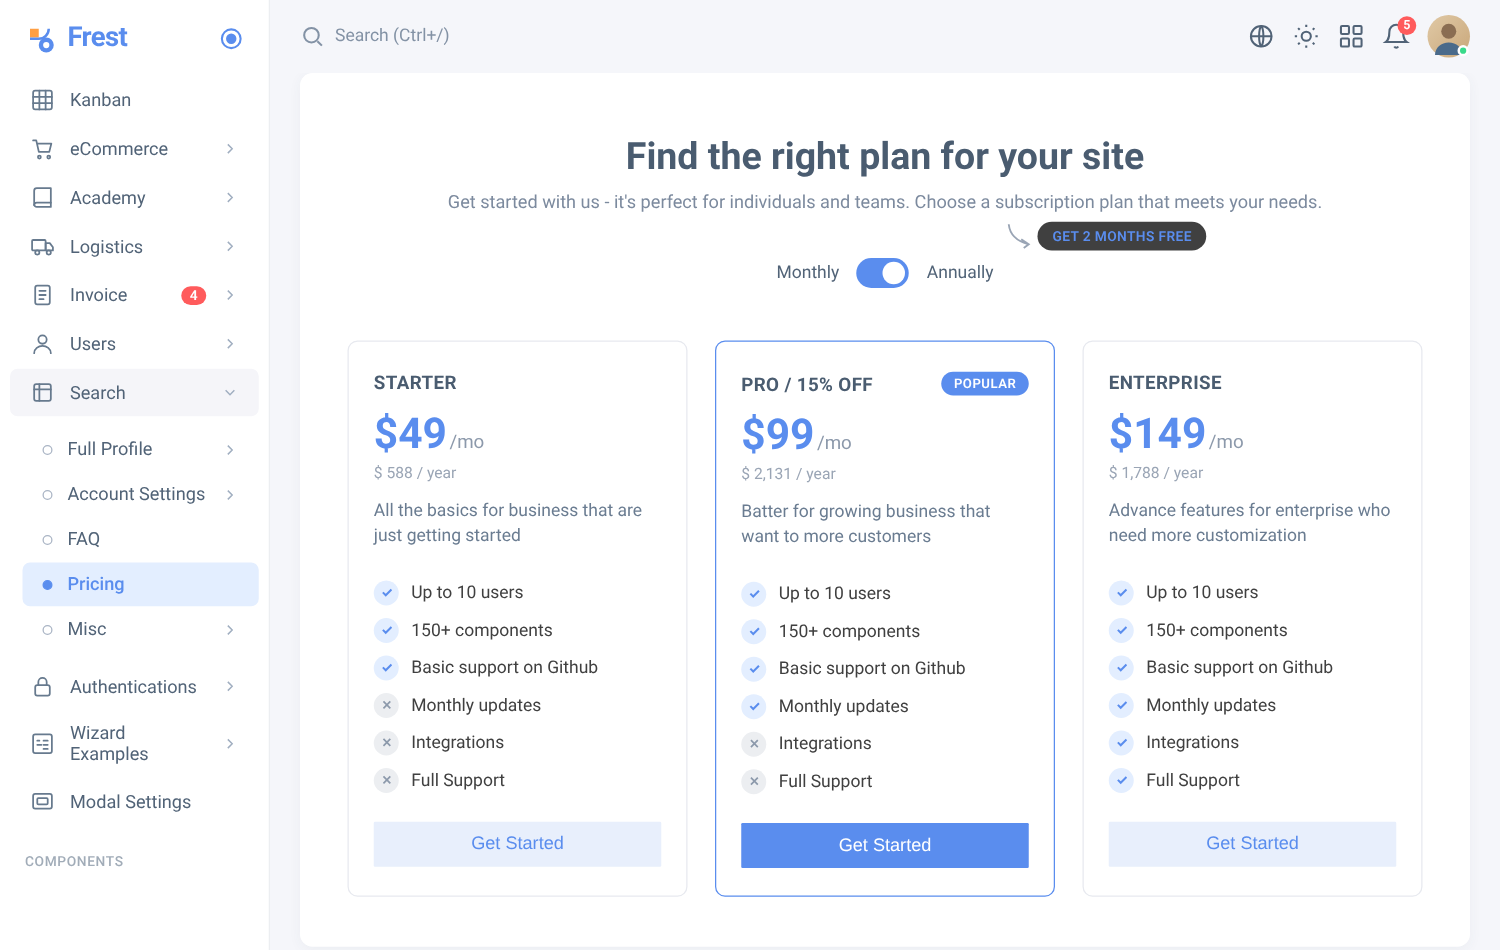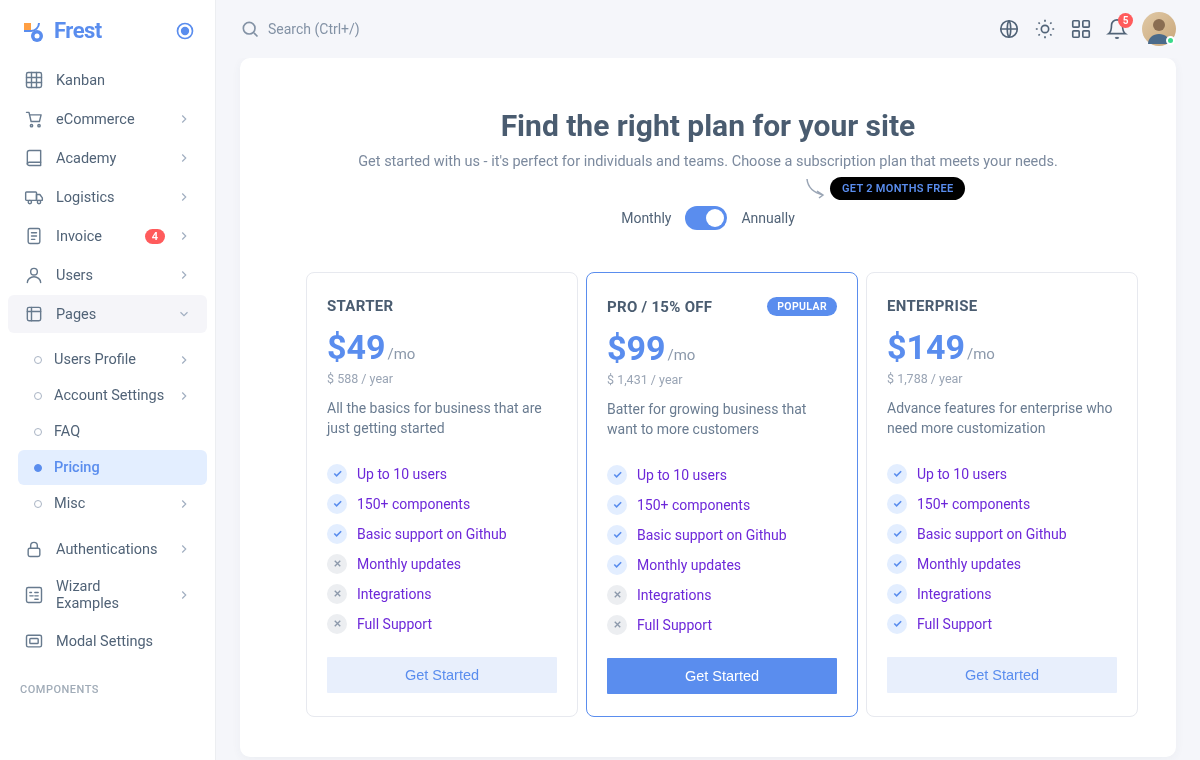--- a/index.html
+++ b/index.html
@@ -37,37 +37,37 @@
 .content{flex:1;padding:0 24px 24px;overflow-y:auto}
 .card-lg{background:#fff;border-radius:10px;padding:50px 38px 40px;box-shadow:0 2px 10px rgba(60,72,100,.05)}
 .hero-title{font-size:30px;font-weight:700;color:#4a5c70;text-align:center;margin-bottom:10px}
 .hero-sub{text-align:center;color:#7c8a9e;font-size:14.5px;margin-bottom:36px}
 .toggle-row{display:flex;align-items:center;justify-content:center;gap:14px;margin-bottom:42px;position:relative}
 .toggle-label{color:#516377;font-size:14px}
 .switch{width:42px;height:24px;background:#5a8dee;border-radius:12px;position:relative;cursor:pointer}
 .switch-knob{position:absolute;width:18px;height:18px;background:#fff;border-radius:50%;top:3px;right:3px}
 .promo-wrap{position:absolute;left:50%;margin-left:96px;top:-30px;display:flex;align-items:flex-end;gap:4px}
 .promo-arrow{width:22px;height:24px}
-.promo-badge{background:#000000;color:#5a8dee;font-size:11px;font-weight:600;padding:5px 12px;border-radius:12px;letter-spacing:.3px}
-.plans{display:flex;gap:8px;justify-content:flex-end}
+.promo-badge{background:#404040;color:#5a8dee;font-size:11px;font-weight:600;padding:5px 12px;border-radius:12px;letter-spacing:.3px}
+.plans{display:flex;gap:22px;justify-content:flex-start}
 .plan{flex:1;max-width:272px;border:1px solid #e7e9ef;border-radius:8px;padding:24px 20px 22px;display:flex;flex-direction:column}
 .plan.featured{border:1.5px solid #5a8dee}
 .plan-head{display:flex;align-items:center;justify-content:space-between;margin-bottom:12px}
 .plan-name{font-size:15px;font-weight:700;color:#4a5c70;letter-spacing:.3px}
 .popular{background:#5a8dee;color:#fff;font-size:10.5px;font-weight:600;padding:3px 10px;border-radius:12px;letter-spacing:.4px}
 .plan-price{display:flex;align-items:baseline;gap:2px;margin-bottom:4px}
 .price-num{font-size:34px;font-weight:700;color:#5a8dee}
 .price-unit{font-size:15px;color:#8c99ab}
 .price-year{font-size:12.5px;color:#9aa5b5;margin-bottom:12px}
 .plan-desc{color:#6a7c91;font-size:14px;line-height:1.45;margin-bottom:20px}
 .feat{display:flex;align-items:center;gap:10px;padding:5px 0}
 .feat-icon{width:20px;height:20px;border-radius:50%;display:flex;align-items:center;justify-content:center;flex-shrink:0}
 .feat-icon.yes{background:#e3eeff;color:#5a8dee}
 .feat-icon.no{background:#eceef1;color:#8c99ab}
-.feat-text{color:#6d28d9;font-size:14px}
+.feat-text{color:#404040;font-size:14px}
 .plan-btn{margin-top:18px;padding:10px;border-radius:1px;text-align:center;font-size:14.5px;font-weight:500;cursor:pointer;border:none}
 .plan-btn.primary{background:#5a8dee;color:#fff}
 .plan-btn.ghost{background:#e8effc;color:#5a8dee}
 svg{display:block}
 </style>
 </head>
 <body>
 
 <div class="app">
   <aside class="sidebar">
@@ -172,32 +172,32 @@
             </svg>
           </span>
         </div>
         <div class="nav-item open">
           <span class="nav-icon">
             <svg viewBox="0 0 24 24" fill="none" stroke="currentColor" stroke-width="1.7" stroke-linecap="round" stroke-linejoin="round">
               <rect x="4" y="4" width="16" height="16" rx="2"></rect>
               <path d="M4 9h16M9 4v16"></path>
             </svg>
           </span>
-          <span class="nav-label">Pages</span>
+          <span class="nav-label">Search</span>
           <span class="nav-chevron">
             <svg viewBox="0 0 24 24" fill="none" stroke="currentColor" stroke-width="2">
               <path d="m6 9 6 6 6-6"></path>
             </svg>
           </span>
         </div>
       </div>
     <div class="nav nav-sub" id="nav-pages-sub">
         <div class="nav-item">
           <span class="nav-dot"></span>
-          <span class="nav-label">Users Profile</span>
+          <span class="nav-label">Full Profile</span>
           <span class="nav-chevron">
             <svg viewBox="0 0 24 24" fill="none" stroke="currentColor" stroke-width="2">
               <path d="m9 18 6-6-6-6"></path>
             </svg>
           </span>
         </div>
         <div class="nav-item">
           <span class="nav-dot"></span>
           <span class="nav-label">Account Settings</span>
           <span class="nav-chevron">
@@ -400,21 +400,21 @@
             </div>
             <div class="plan featured">
               <div class="plan-head">
                 <div class="plan-name">PRO / 15% OFF</div>
                 <span class="popular">POPULAR</span>
               </div>
               <div class="plan-price">
                 <span class="price-num">$99</span>
                 <span class="price-unit">/mo</span>
               </div>
-              <div class="price-year">$ 1,431 / year</div>
+              <div class="price-year">$ 2,131 / year</div>
               <div class="plan-desc">Batter for growing business that want to more customers</div>
               <div>
                 <div class="feat">
                   <span class="feat-icon yes">
                     <svg width="11" height="11" viewBox="0 0 24 24" fill="none" stroke="currentColor" stroke-width="3.5">
                       <path d="m5 12 5 5L20 7"></path>
                     </svg>
                   </span>
                   <span class="feat-text">Up to 10 users</span>
                 </div>

